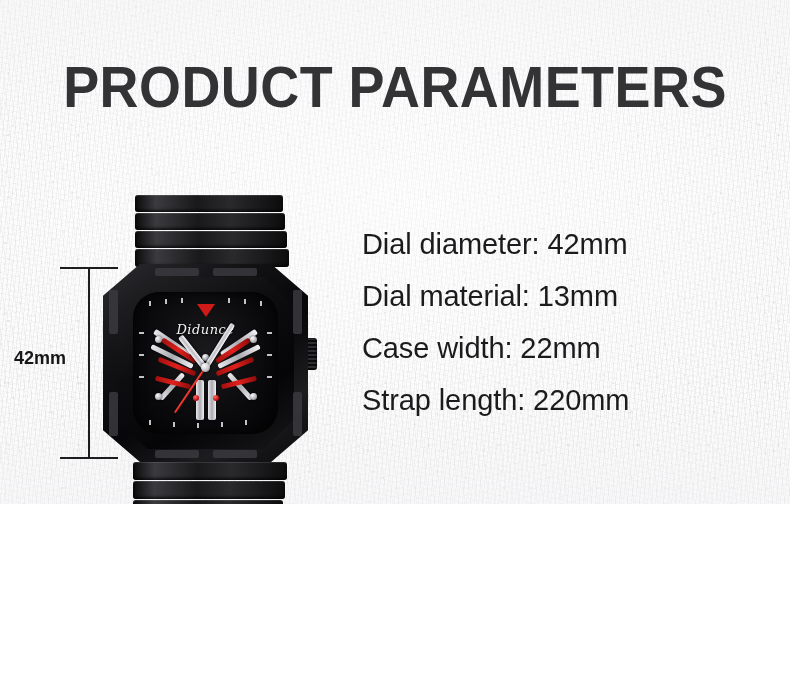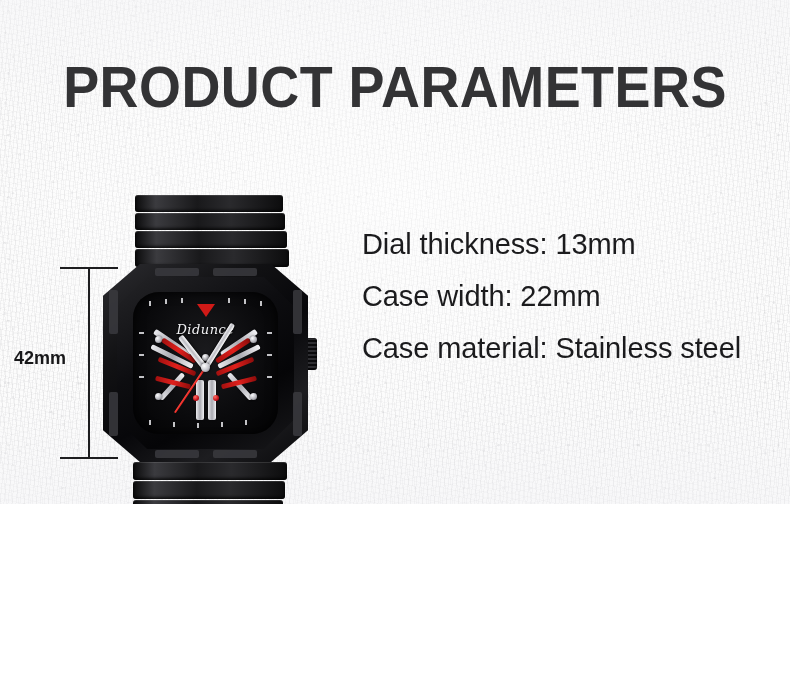--- a/index.html
+++ b/index.html
@@ -403,18 +403,19 @@
   <div class="dim-line-v"></div>
   <div class="dim-cap-bot"></div>
   <div id="dim-v-label" class="dim-label">42mm</div>
 
   <div class="dim-cap-left"></div>
   <div class="dim-line-h"></div>
   <div class="dim-cap-right"></div>
   <div id="dim-h-label" class="dim-label">22mm</div>
 
   <div id="spec-list">
-    <div class="spec-line">Dial thickness: 13mm</div>
+    <div class="spec-line">Dial diameter: 42mm</div>
+    <div class="spec-line">Dial material: 13mm</div>
     <div class="spec-line">Case width: 22mm</div>
-    <div class="spec-line">Case material: Stainless steel</div>
+    <div class="spec-line">Strap length: 220mm</div>
   </div>
 
 </div>
 
 </body></html>

